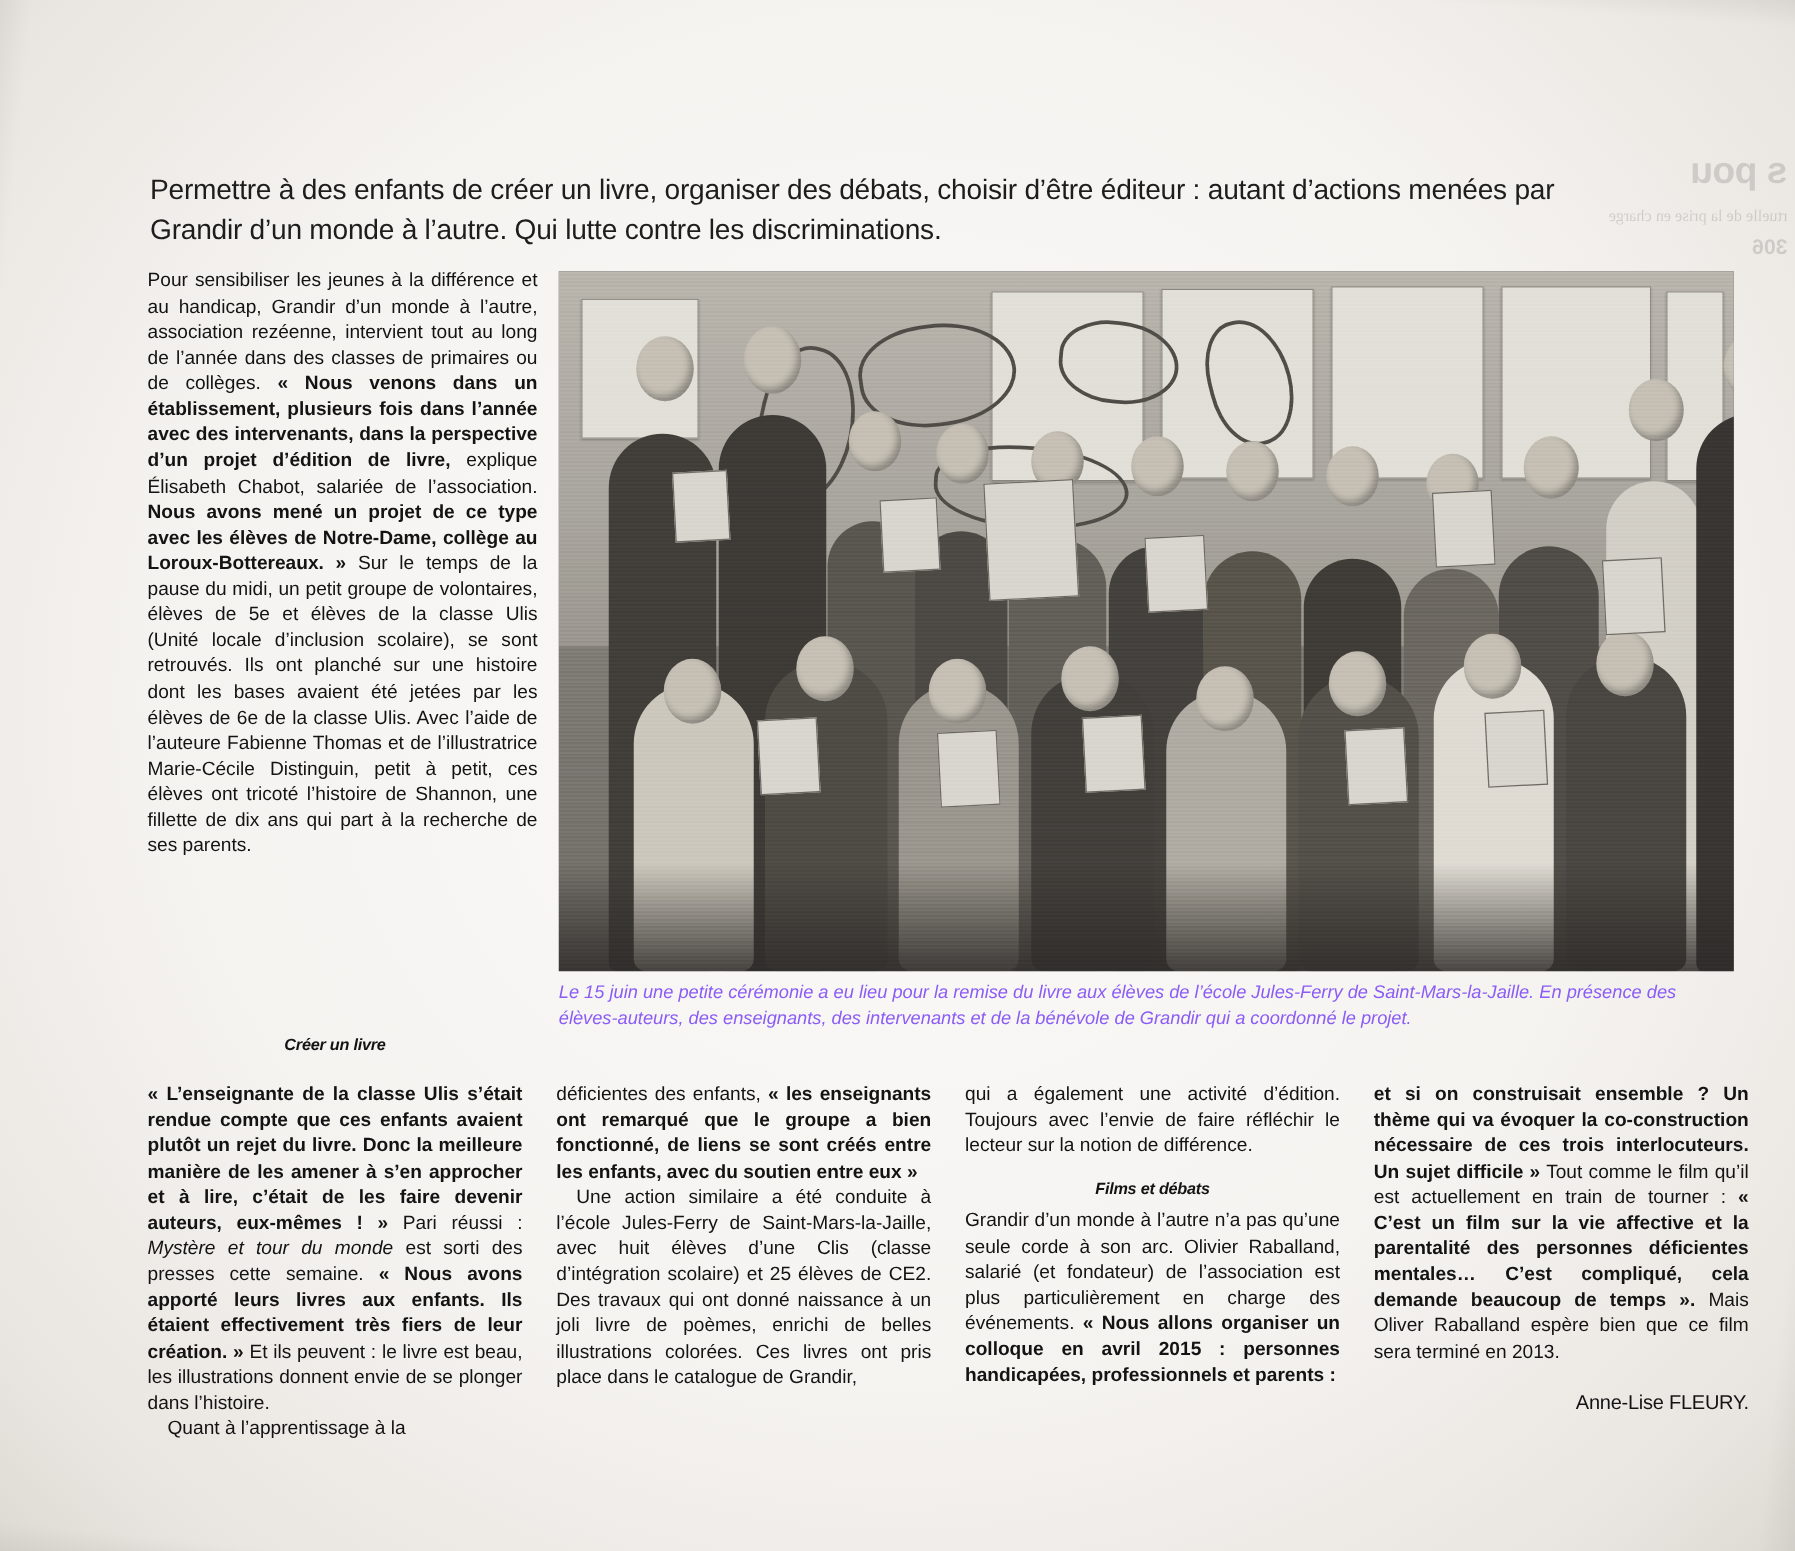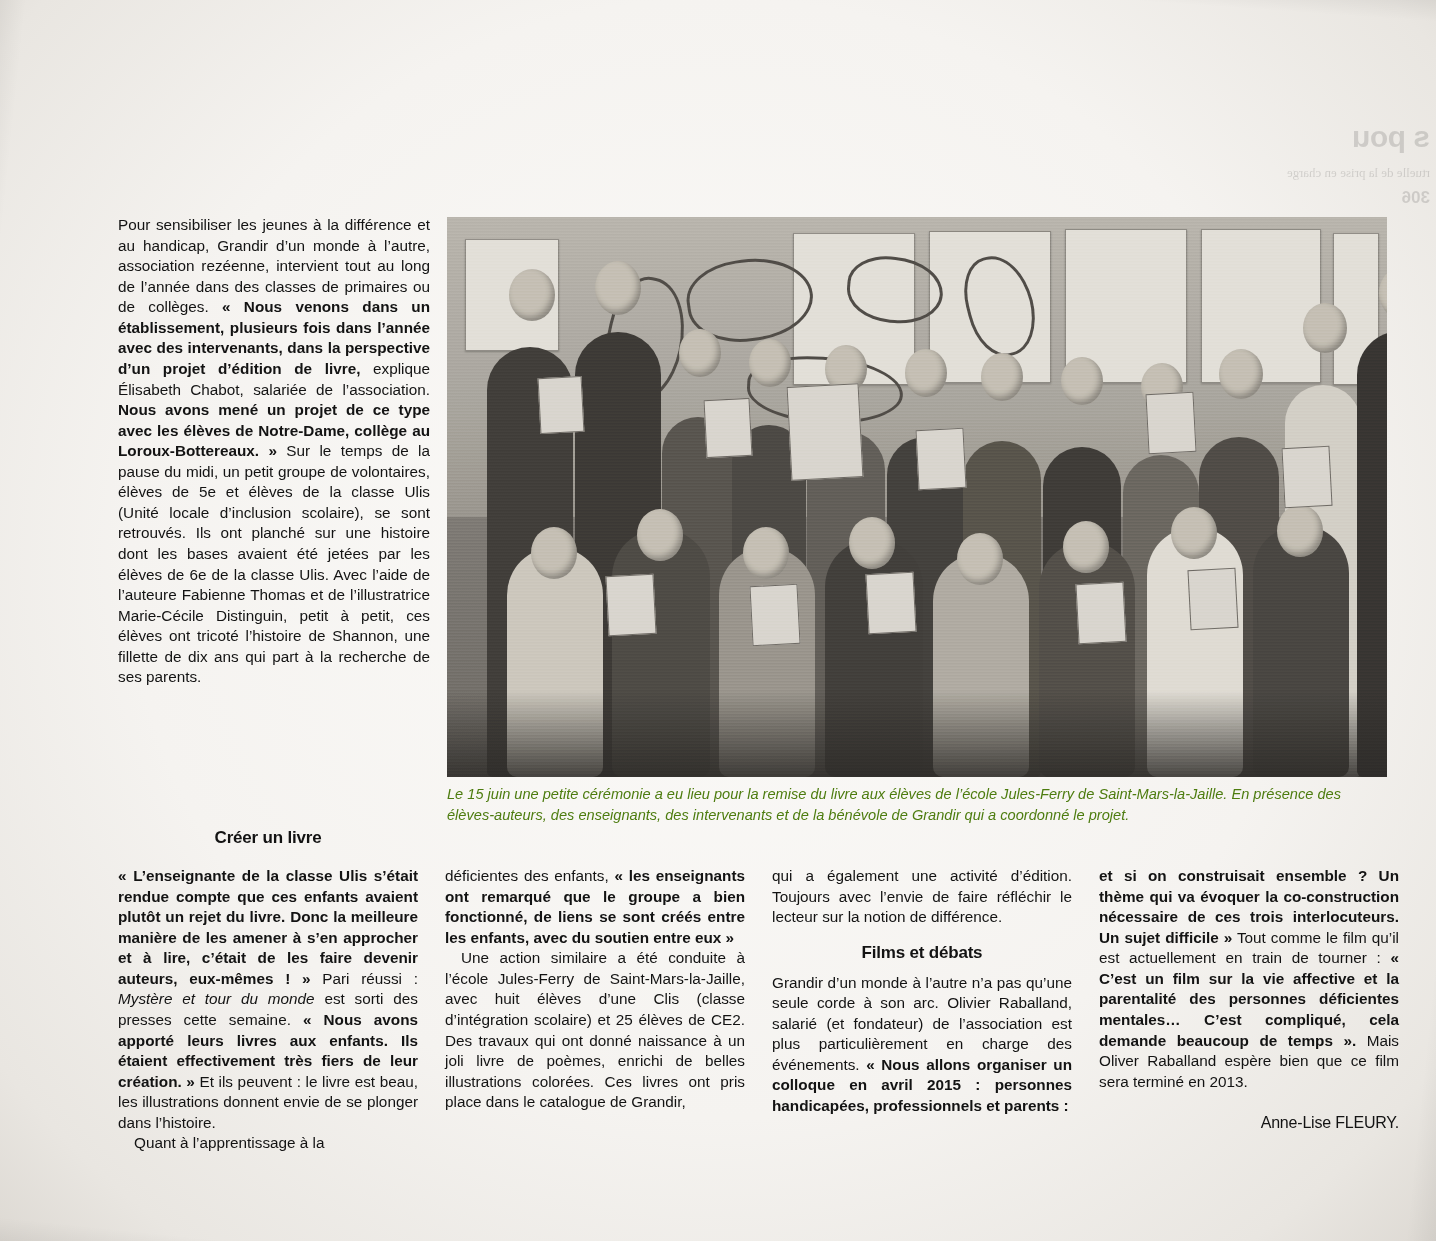--- a/index.html
+++ b/index.html
@@ -120,30 +120,31 @@
     background: #6f6f6f;
   }
   .photo-caption {
     position: absolute;
     left: 447px;
     top: 784px;
     width: 935px;
     font-style: italic;
     font-size: 14.6px;
     line-height: 1.44;
-    color: #4d7c0f;
+    color: #8b5cf6;
   }
 
   
   .subhead {
     font-weight: bold;
-    font-size: 17px;
+    font-size: 13px;
     margin: 14px 0 8px 0;
     text-align: center;
     letter-spacing: -0.2px;
+    font-style: italic;
   }
 
   
   .cols {
     position: absolute;
     left: 118px;
     top: 866px;
     width: 1270px;
     height: 320px;
   }
@@ -240,20 +241,21 @@
 
 <div class="ghost">
   <div class="g-title">s pou</div>
   <div class="g-sub">rtuelle de la prise en charge</div>
   <div class="g-num">306</div>
 </div>
 
 <div class="sheet">
 
 
+  <div class="standfirst">Permettre à des enfants de créer un livre, organiser des débats, choisir d’être éditeur : autant d’actions menées par Grandir d’un monde à l’autre. Qui lutte contre les discriminations.</div>
 
   <div class="lead-col">
     <p><span>Pour sensibiliser les jeunes à la différence et au handicap, Grandir d’un monde à l’autre, association rezéenne, intervient tout au long de l’année dans des classes de primaires ou de collèges. </span><span class="b">« Nous venons dans un établissement, plusieurs fois dans l’année avec des intervenants, dans la perspective d’un projet d’édition de livre,</span><span> explique Élisabeth Chabot, salariée de l’association. </span><span class="b">Nous avons mené un projet de ce type avec les élèves de Notre-Dame, collège au Loroux-Bottereaux. »</span><span> Sur le temps de la pause du midi, un petit groupe de volontaires, élèves de 5e et élèves de la classe Ulis (Unité locale d’inclusion scolaire), se sont retrouvés. Ils ont planché sur une histoire dont les bases avaient été jetées par les élèves de 6e de la classe Ulis. Avec l’aide de l’auteure Fabienne Thomas et de l’illustratrice Marie-Cécile Distinguin, petit à petit, ces élèves ont tricoté l’histoire de Shannon, une fillette de dix ans qui part à la recherche de ses parents.</span></p>
   </div>
 
   <div class="photo-wrap">
     <div class="ph">
       <div class="wall2"></div>
 
       <div class="artwork" style="left:18px;  top:22px;  width:92px;  height:110px;"></div>

